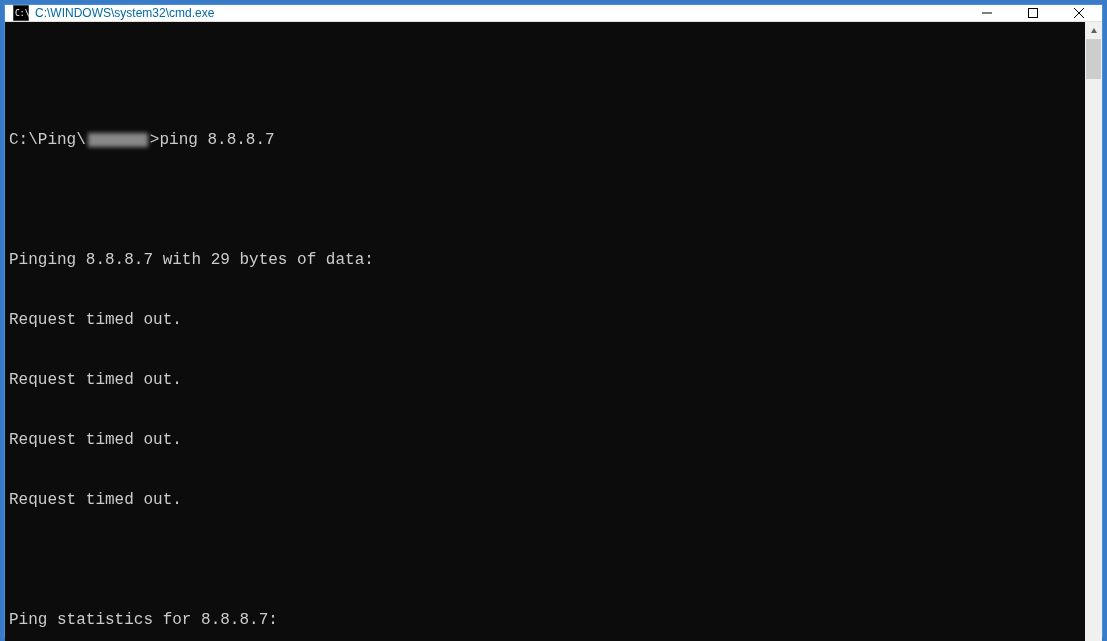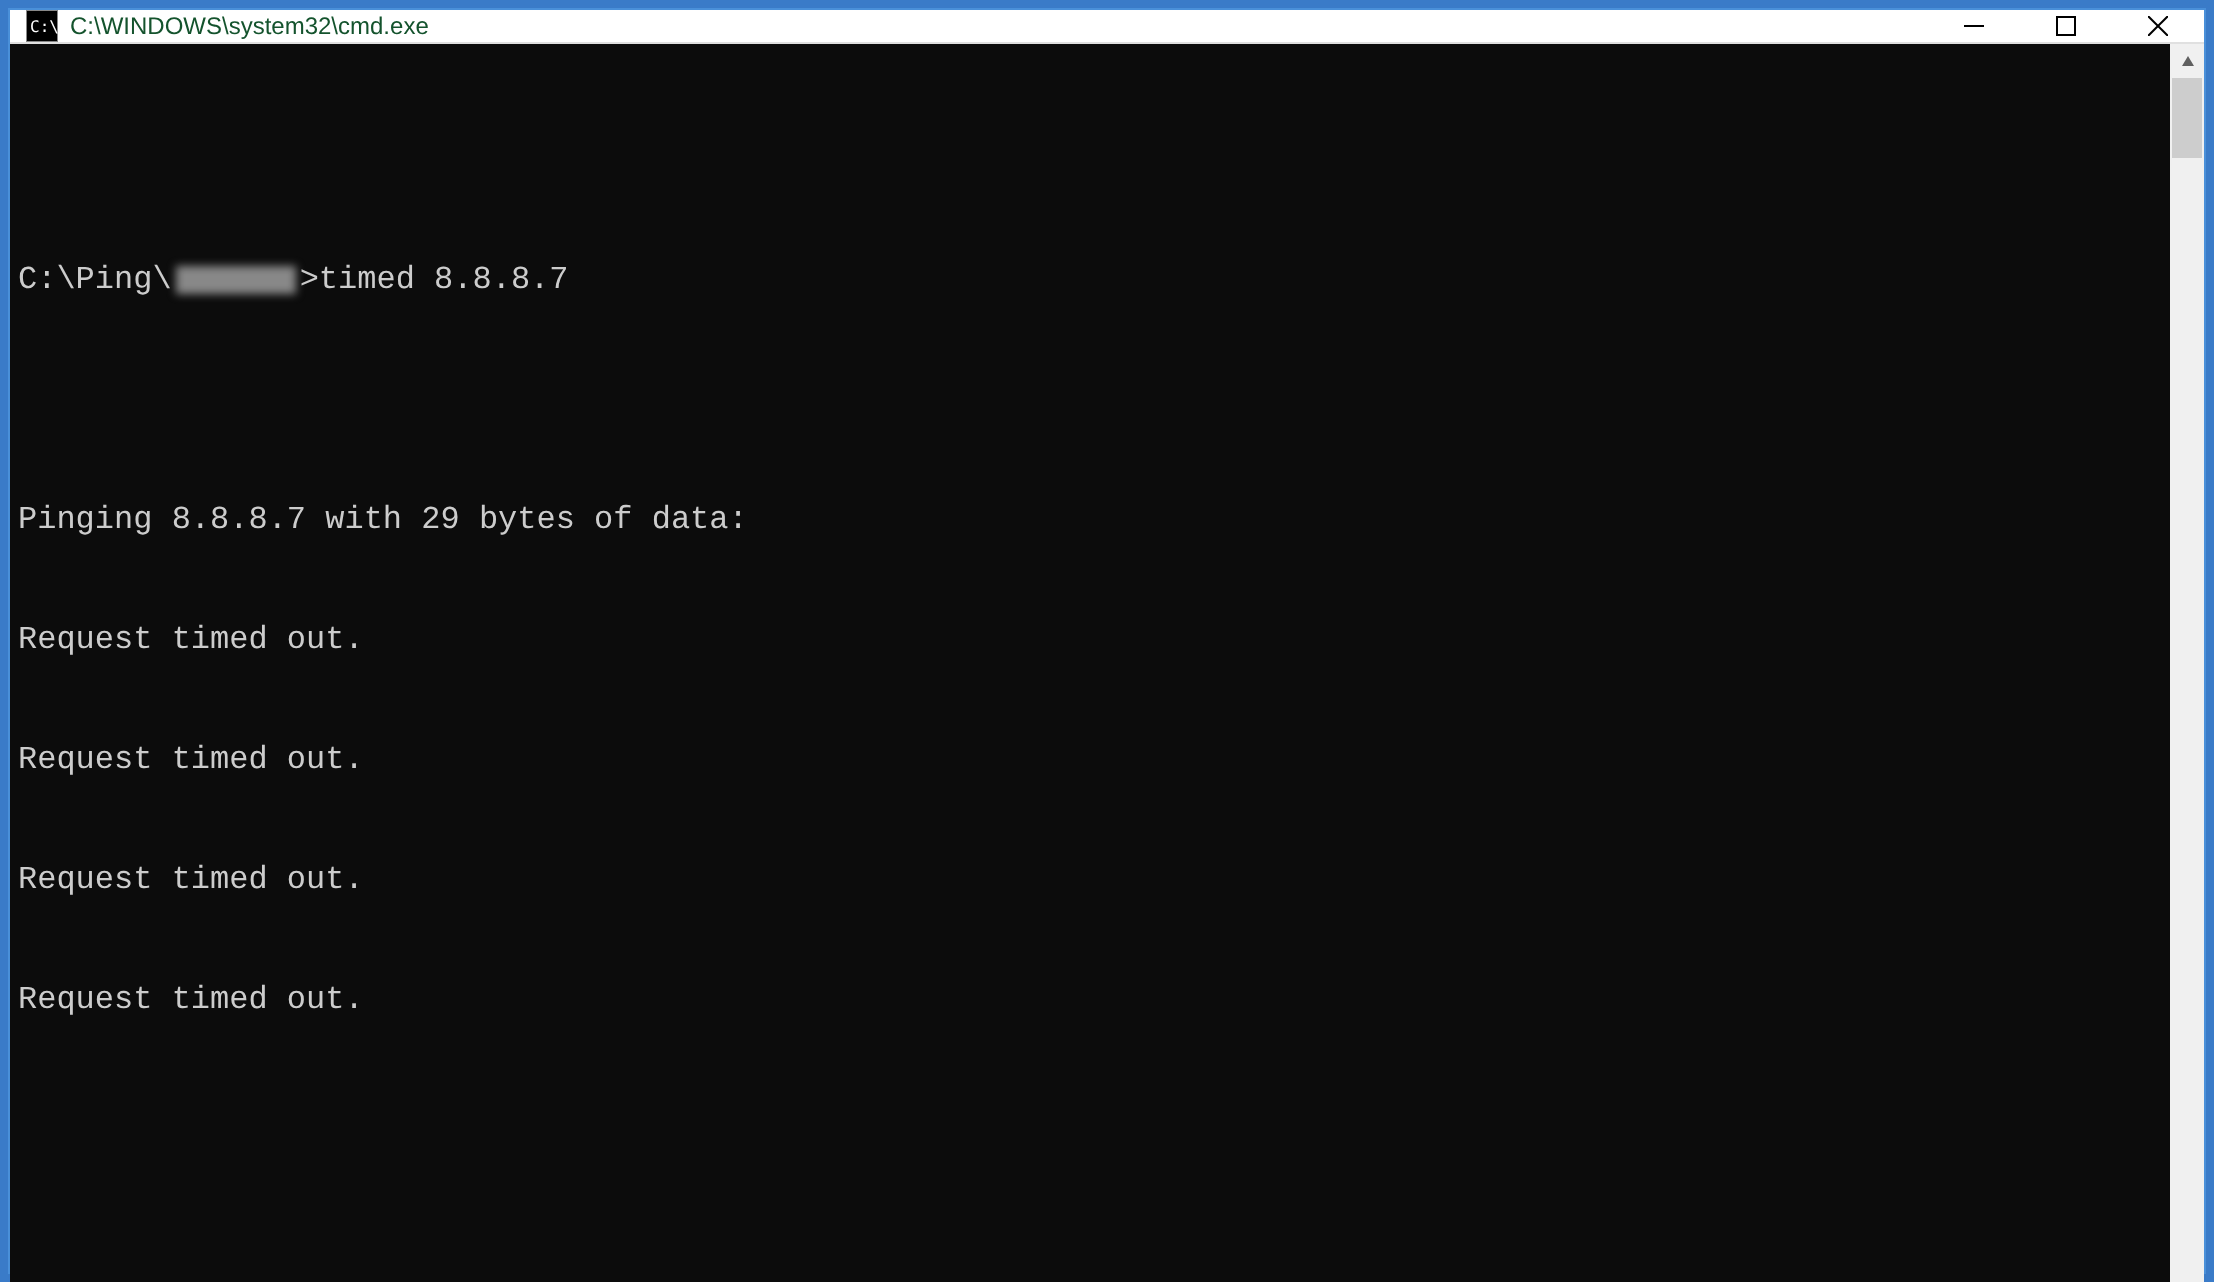--- a/index.html
+++ b/index.html
@@ -38,21 +38,21 @@
       display: flex;
       align-items: center;
       justify-content: center;
     }
     .titlebar-icon svg {
       width: 16px;
       height: 16px;
     }
     .titlebar-title {
       font-size: 12px;
-      color: #14532d;
+      color: #0369a1;
       flex: 1;
     }
     .titlebar-controls {
       display: flex;
       height: 100%;
     }
     .titlebar-btn {
       width: 46px;
       height: 100%;
       display: flex;
@@ -157,28 +157,29 @@
         <svg viewBox="0 0 10 10">
           <line x1="0" y1="0" x2="10" y2="10" stroke="#000" stroke-width="1"></line>
           <line x1="10" y1="0" x2="0" y2="10" stroke="#000" stroke-width="1"></line>
         </svg>
       </button>
     </div>
   </div>
   <div class="content-area">
     <div class="terminal">
       <div class="terminal-line">&nbsp;</div>
-      <div class="terminal-line"><span>C:\Ping\</span><span class="redacted"></span><span>&gt;</span><span>timed 8.8.8.7</span></div>
+      <div class="terminal-line"><span>C:\Ping\</span><span class="redacted"></span><span>&gt;</span><span>ping 8.8.8.7</span></div>
       <div class="terminal-line">&nbsp;</div>
       <div class="terminal-line">Pinging 8.8.8.7 with 29 bytes of data:</div>
       <div class="terminal-line">Request timed out.</div>
       <div class="terminal-line">Request timed out.</div>
       <div class="terminal-line">Request timed out.</div>
       <div class="terminal-line">Request timed out.</div>
       <div class="terminal-line">&nbsp;</div>
+      <div class="terminal-line">Ping statistics for 8.8.8.7:</div>
       
       
       
     </div>
     <div class="scrollbar">
       <div class="scrollbar-btn">
         <svg viewBox="0 0 8 8">
             <polygon points="4,1 7,6 1,6" fill="#606060"></polygon>
           </svg>
       </div>

